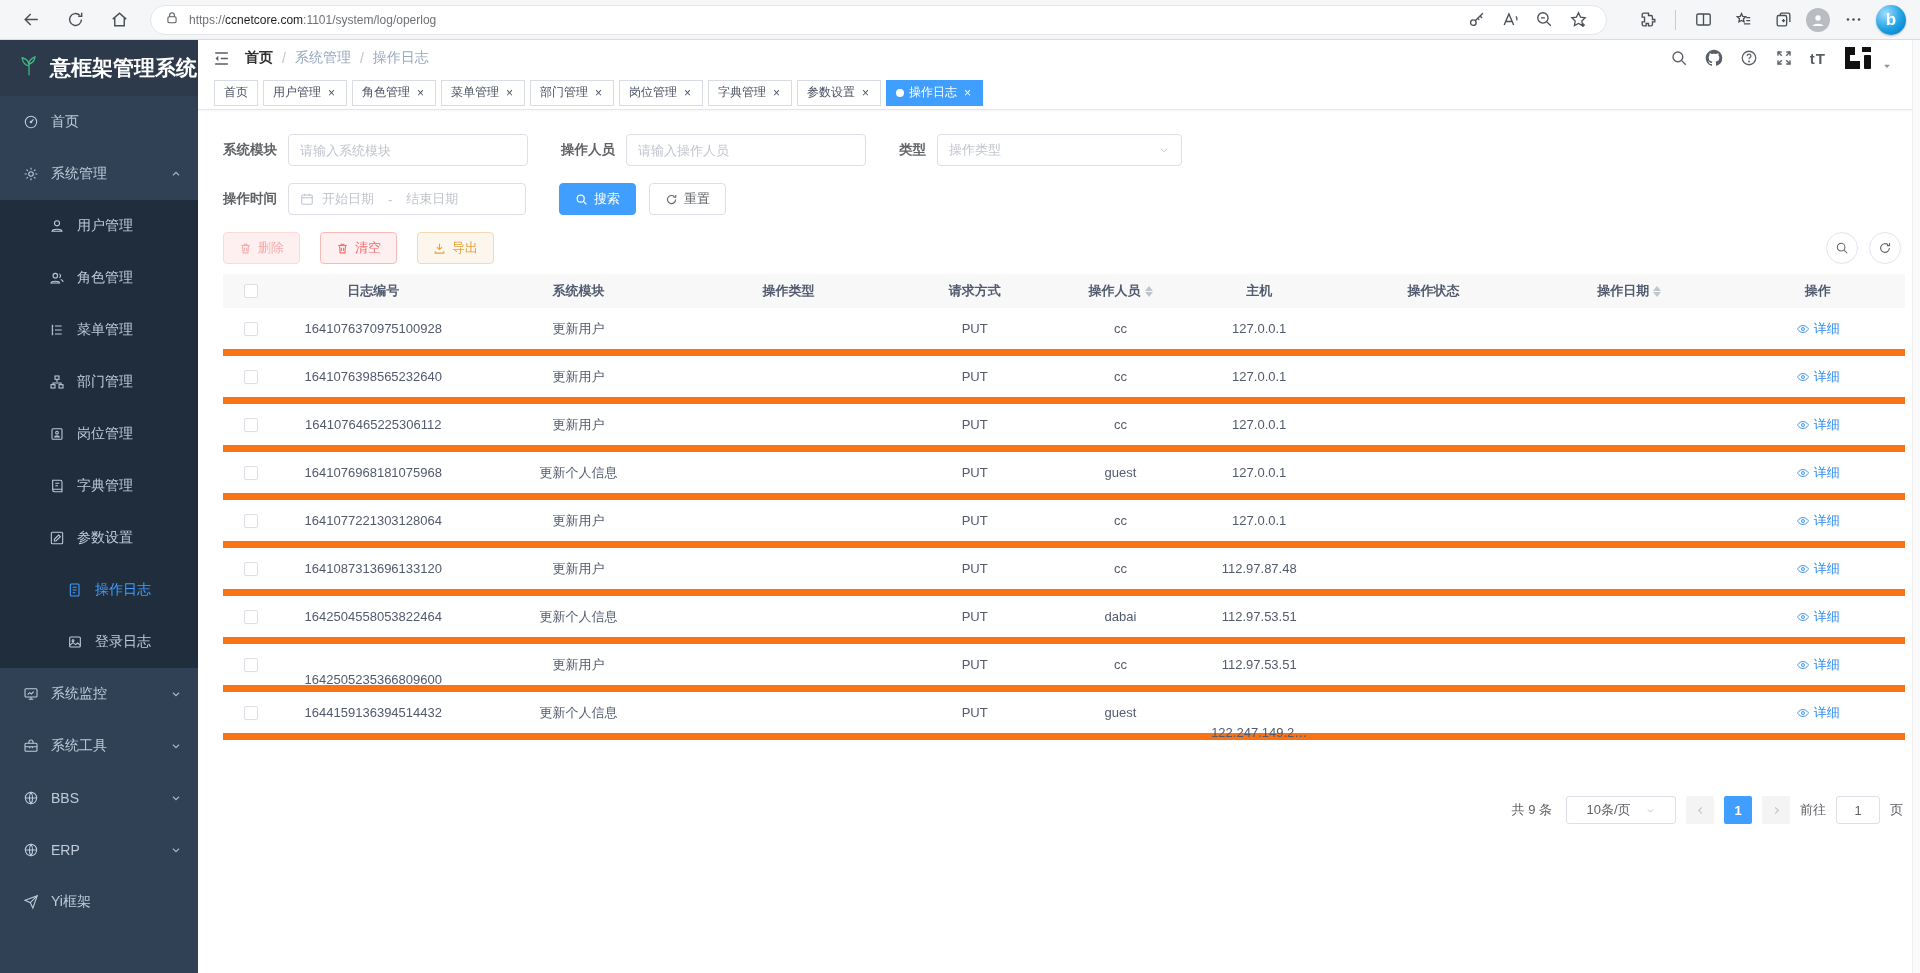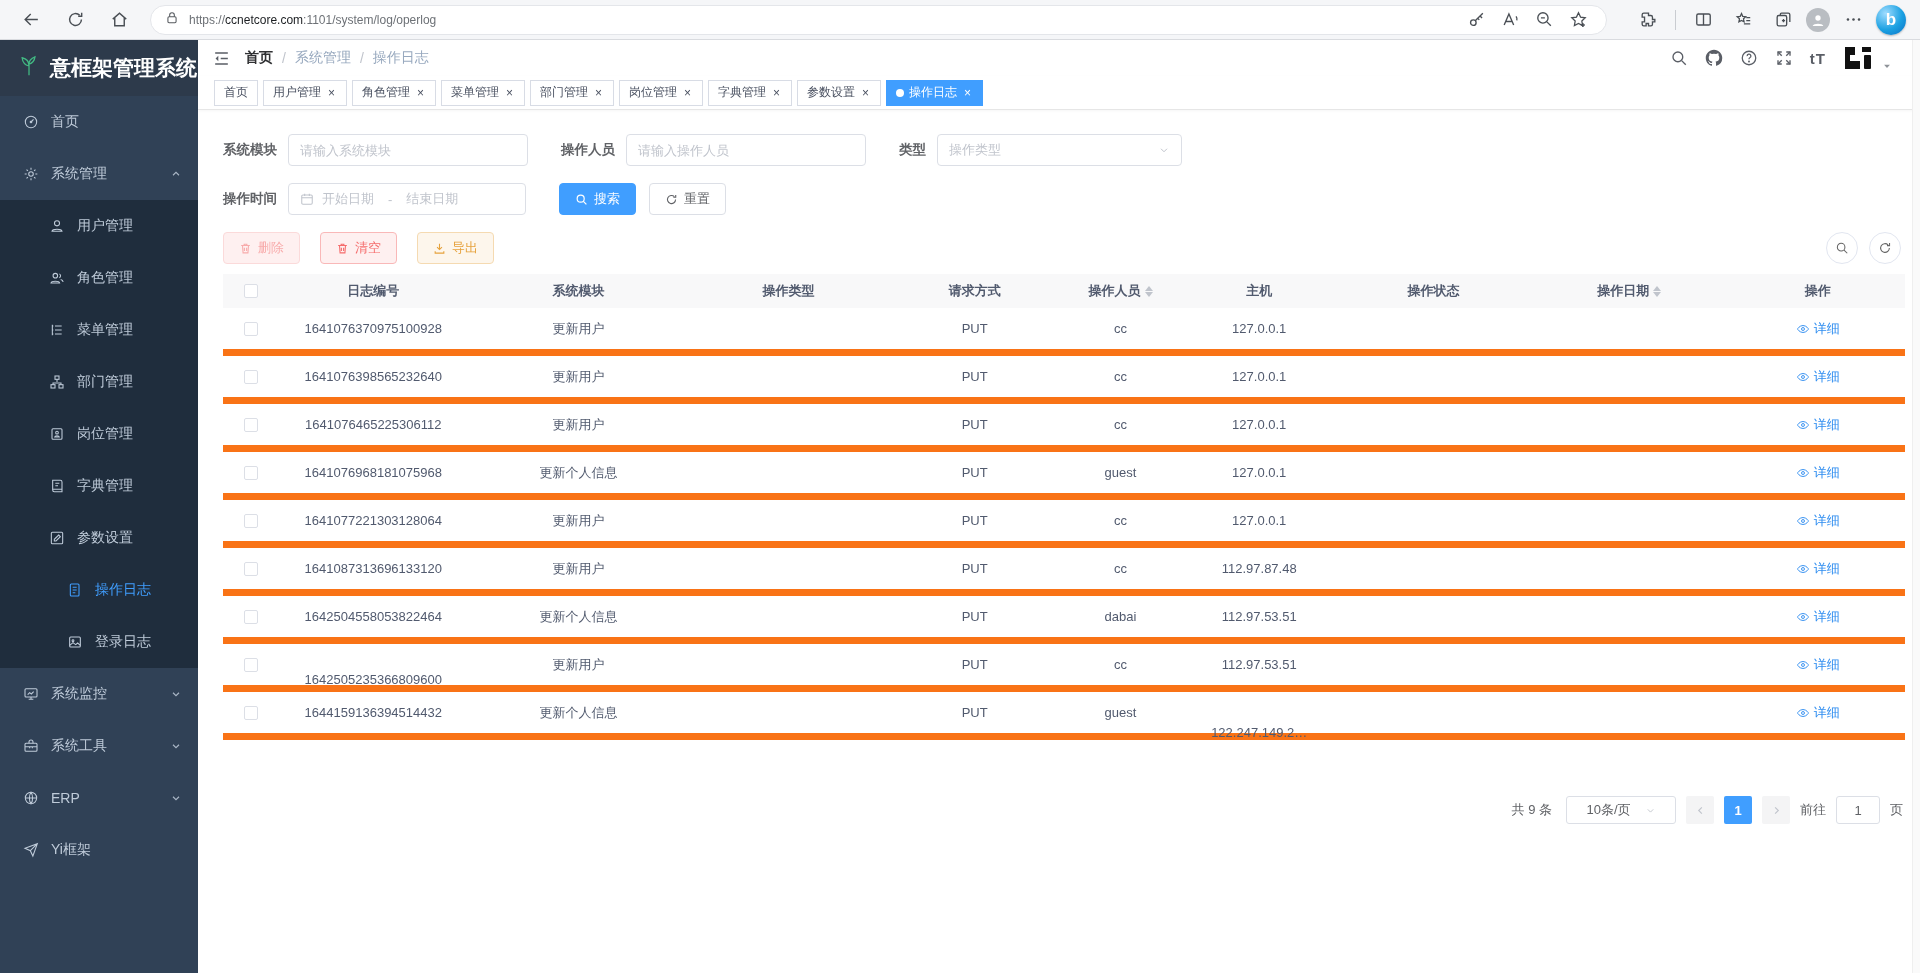--- a/index.html
+++ b/index.html
@@ -392,20 +392,34 @@
               </svg>
             </span>
           </div>
           <div class="menu-item lv1">
             <span class="mi-icon">
               <svg viewBox="0 0 24 24" fill="none" stroke="currentColor" stroke-width="1.6">
                 <circle cx="12" cy="12" r="8.5"></circle>
                 <path d="M3.5 12h17M12 3.5c3.2 3.5 3.2 13.5 0 17-3.2-3.5-3.2-13.5 0-17z"></path>
               </svg>
             </span>
+            <span class="mi-label">BBS</span>
+            <span class="mi-chevron">
+              <svg viewBox="0 0 24 24" fill="none" stroke="currentColor" stroke-width="1.6">
+                <path d="M6 9.5 12 15.5 18 9.5" stroke-width="2.2"></path>
+              </svg>
+            </span>
+          </div>
+          <div class="menu-item lv1">
+            <span class="mi-icon">
+              <svg viewBox="0 0 24 24" fill="none" stroke="currentColor" stroke-width="1.6">
+                <circle cx="12" cy="12" r="8.5"></circle>
+                <path d="M3.5 12h17M12 3.5c3.2 3.5 3.2 13.5 0 17-3.2-3.5-3.2-13.5 0-17z"></path>
+              </svg>
+            </span>
             <span class="mi-label">ERP</span>
             <span class="mi-chevron">
               <svg viewBox="0 0 24 24" fill="none" stroke="currentColor" stroke-width="1.6">
                 <path d="M6 9.5 12 15.5 18 9.5" stroke-width="2.2"></path>
               </svg>
             </span>
           </div>
           <div class="menu-item lv1">
             <span class="mi-icon">
               <svg viewBox="0 0 24 24" fill="none" stroke="currentColor" stroke-width="1.6">

